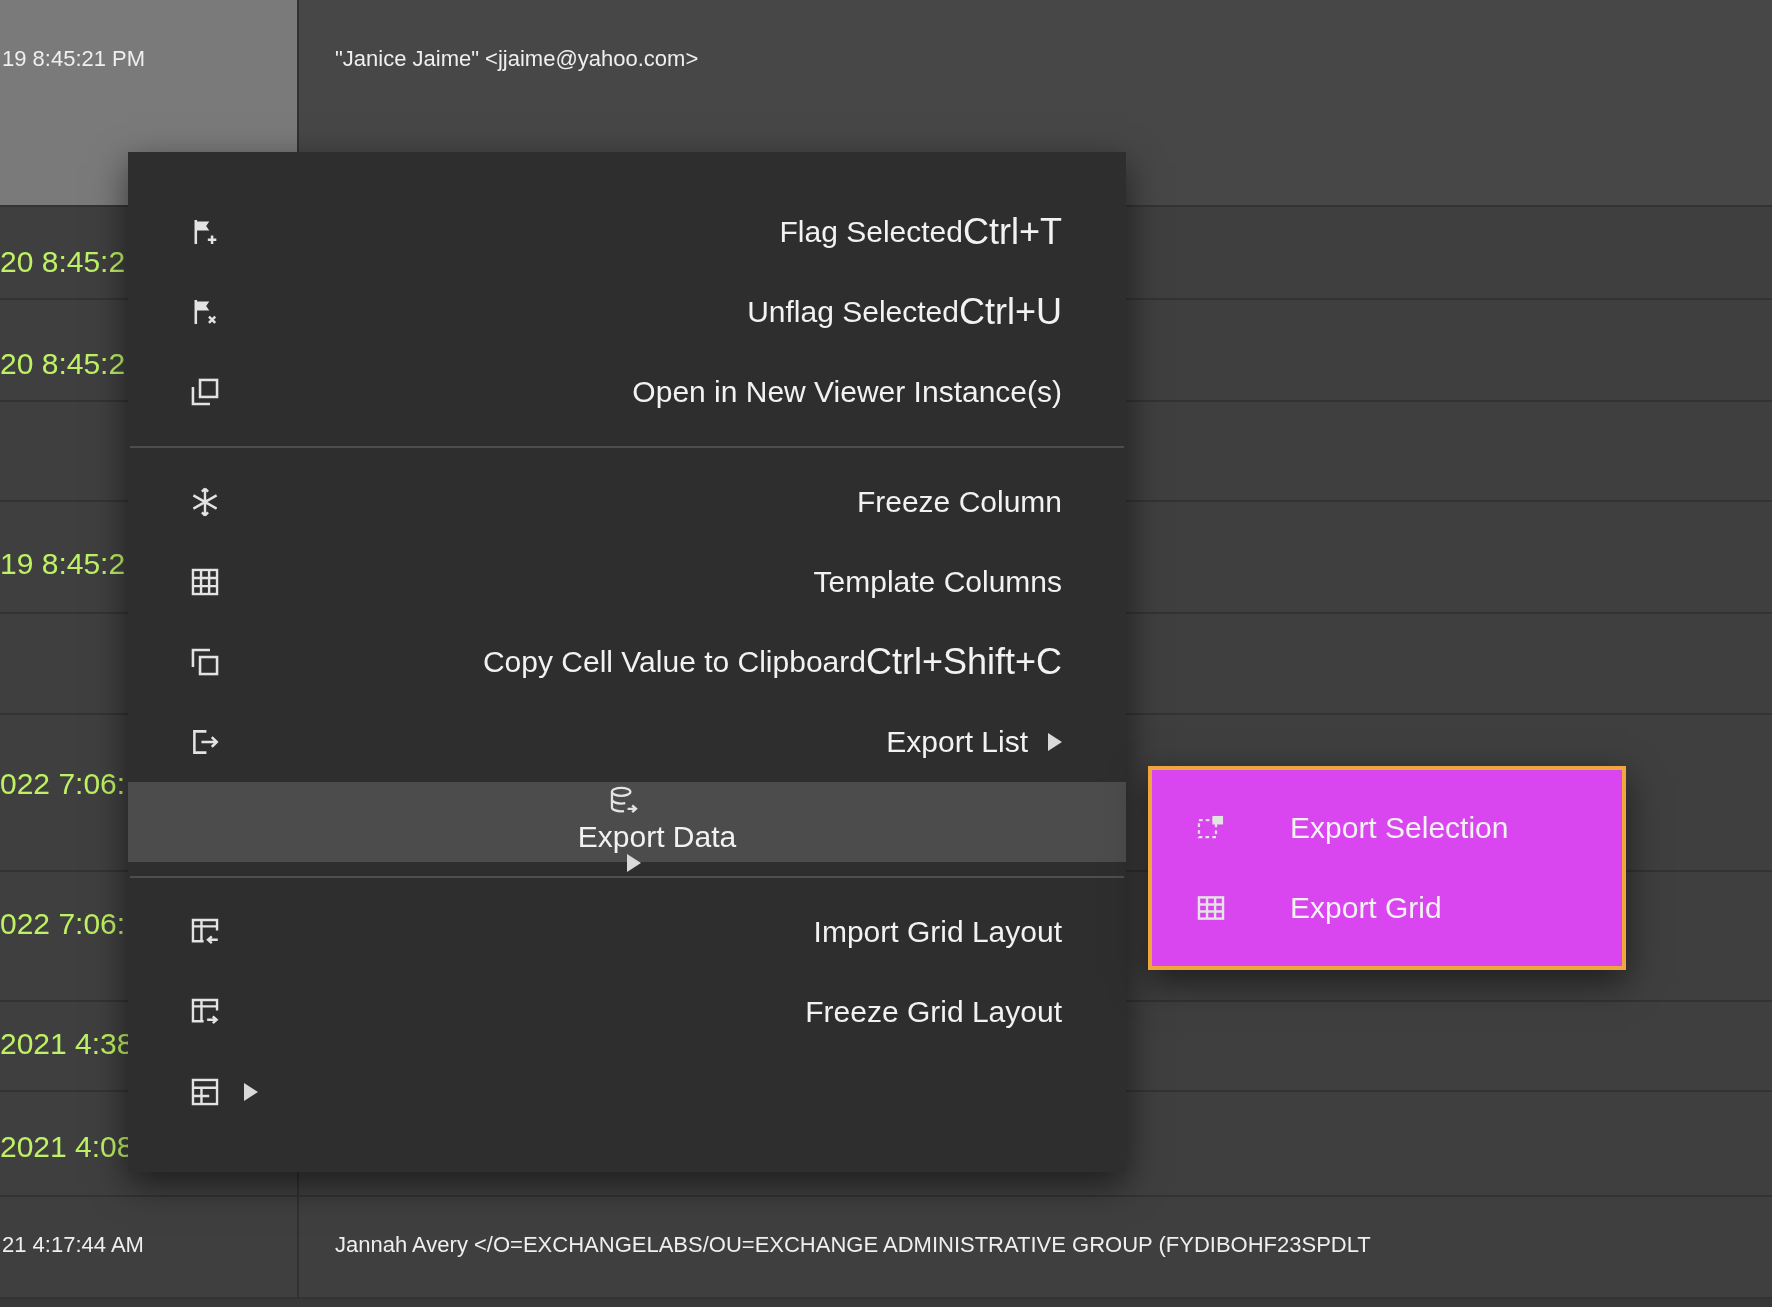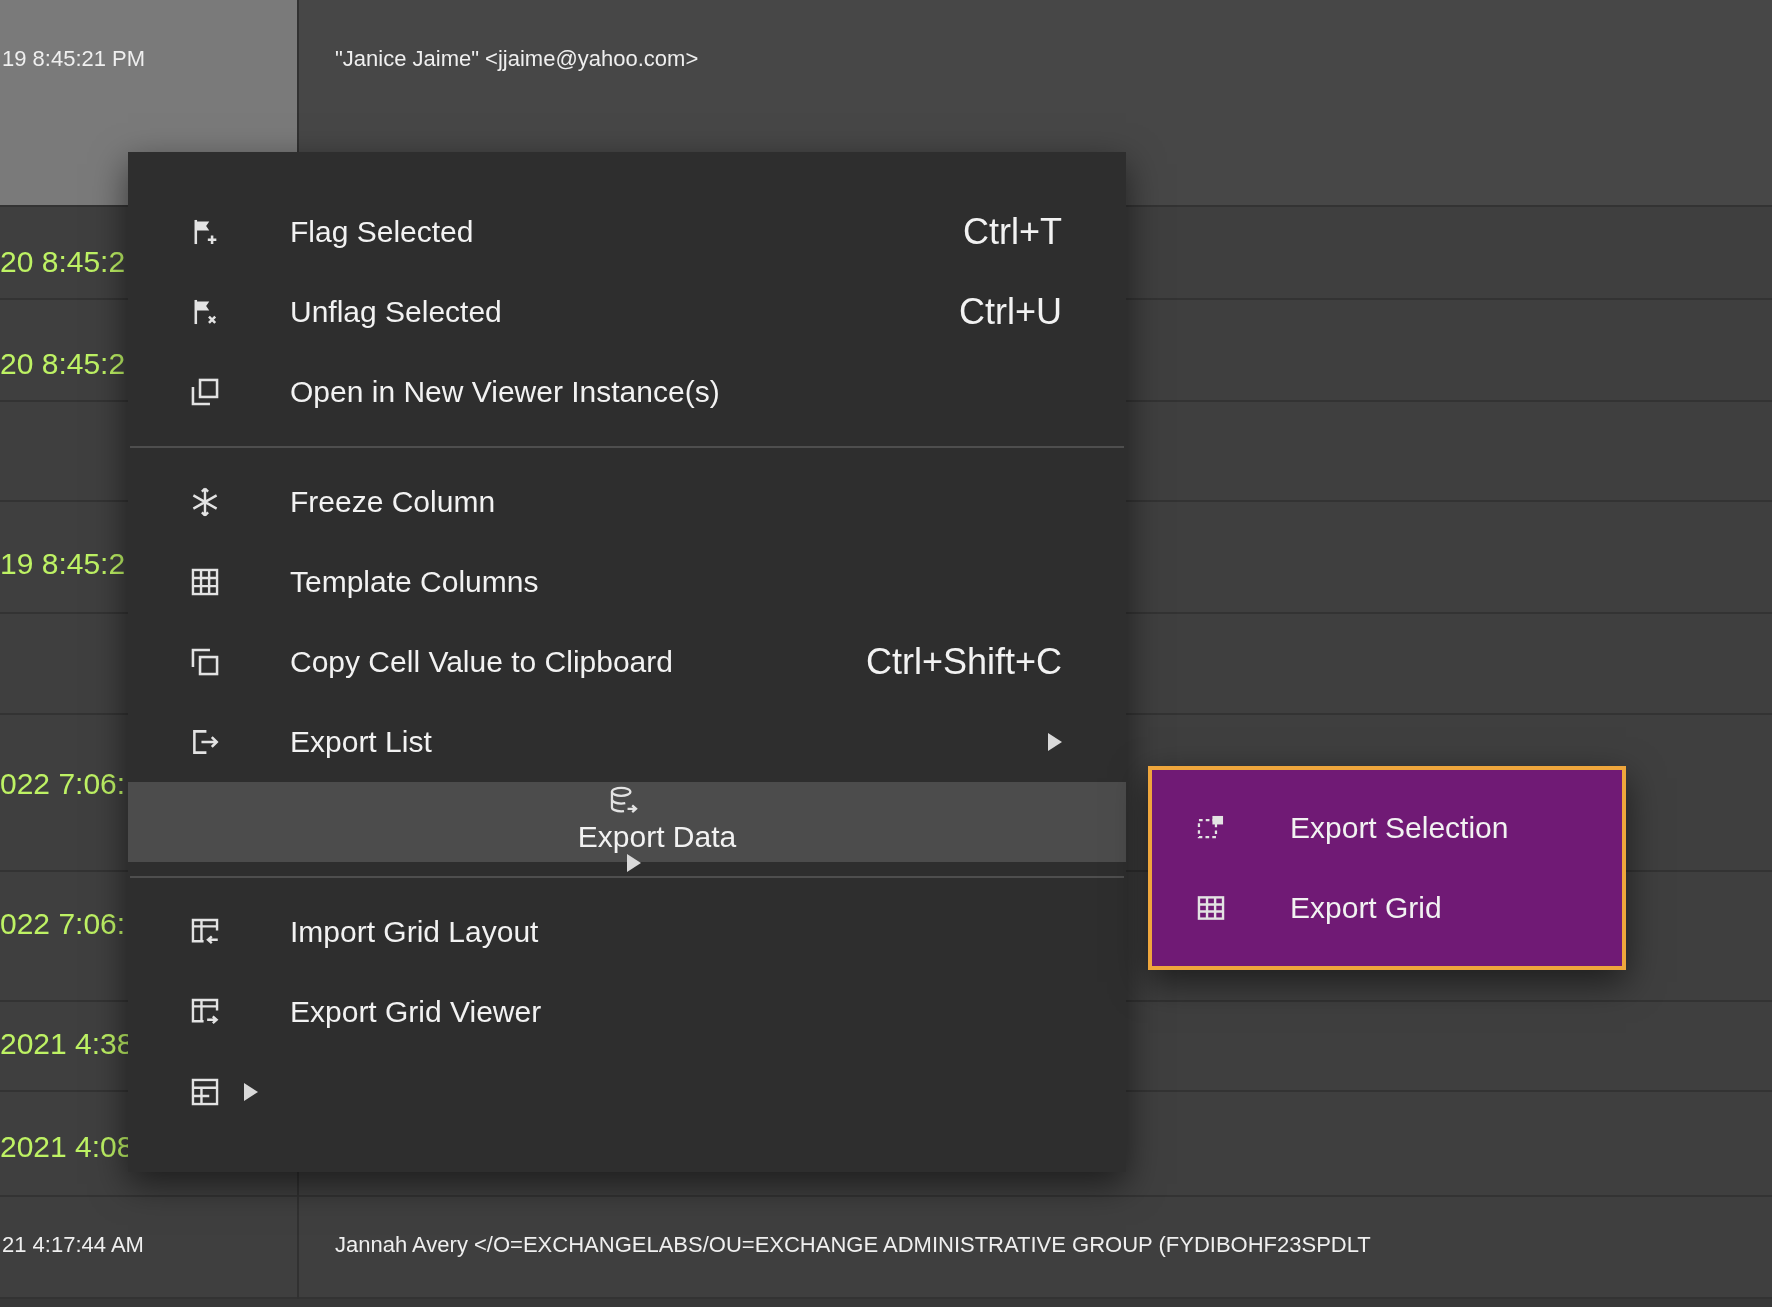--- a/index.html
+++ b/index.html
@@ -86,21 +86,21 @@
       <span class="frag" style="top: 907px;">022 7:06:</span>
       <span class="frag" style="top: 1027px;">2021 4:38</span>
       <span class="frag" style="top: 1130px;">2021 4:08</span>
     </div>
 
   <span class="cell-text time-bottom">21 4:17:44 AM</span>
   <span class="cell-text sender-bottom">Jannah Avery &lt;/O=EXCHANGELABS/OU=EXCHANGE ADMINISTRATIVE GROUP (FYDIBOHF23SPDLT</span>
   <div class="below-strip"></div>
 </div>
 
-<div id="context-menu" style="background: rgb(46, 46, 46);">
+<div id="context-menu" style="background: rgb(46, 46, 46); text-align: right;">
     <div class="menu-item">
       <span class="mi-icon">
         <svg viewBox="0 0 24 24">
           <g fill="none" stroke="#E3E3E3" stroke-width="1.8">
             <path d="M5.5 3.5v17"></path>
             <path d="M17 14.5v6M14 17.5h6"></path>
           </g>
           <path d="M5.5 4.5h9.5l-2.2 3.2 2.2 3.2H5.5z" fill="#E3E3E3"></path>
         </svg>
       </span>
@@ -209,35 +209,35 @@
     <div class="menu-item">
       <span class="mi-icon">
         <svg viewBox="0 0 24 24">
           <g fill="none" stroke="#E3E3E3" stroke-width="1.7">
             <path d="M20.5 11V3.5h-17v15H11"></path>
             <path d="M3.5 8h17M9.5 3.5v15"></path>
             <path d="M13.5 17.5H20M17.5 15.1l2.7 2.4-2.7 2.4"></path>
           </g>
         </svg>
       </span>
-      <span class="mi-label">Export Grid Viewer</span>
+      <span class="mi-label">Freeze Grid Layout</span>
     </div>
     <div class="menu-item">
       <span class="mi-icon">
         <svg viewBox="0 0 24 24">
           <g fill="none" stroke="#E3E3E3" stroke-width="1.7">
             <rect x="3.5" y="3.5" width="17" height="17"></rect>
             <path d="M3.5 9h17M9.5 9v11.5M3.5 14.8h11.5"></path>
           </g>
         </svg>
       </span>
       <span class="mi-arrow"></span>
     </div>
   </div>
-<div id="submenu" style="background: #701a75; border-color: rgb(239, 166, 60);">
+<div id="submenu" style="background: #d946ef; border-color: rgb(239, 166, 60);">
     <div class="menu-item">
       <span class="mi-icon">
         <svg viewBox="0 0 24 24">
           <rect x="3.5" y="6.5" width="12" height="12" fill="none" stroke="#E3E3E3" stroke-width="1.6" stroke-dasharray="2.6 2.2"></rect>
           <rect x="13" y="3.5" width="7.5" height="6" fill="#E3E3E3"></rect>
         </svg>
       </span>
       <span class="mi-label">Export Selection</span>
     </div>
     <div class="menu-item">

